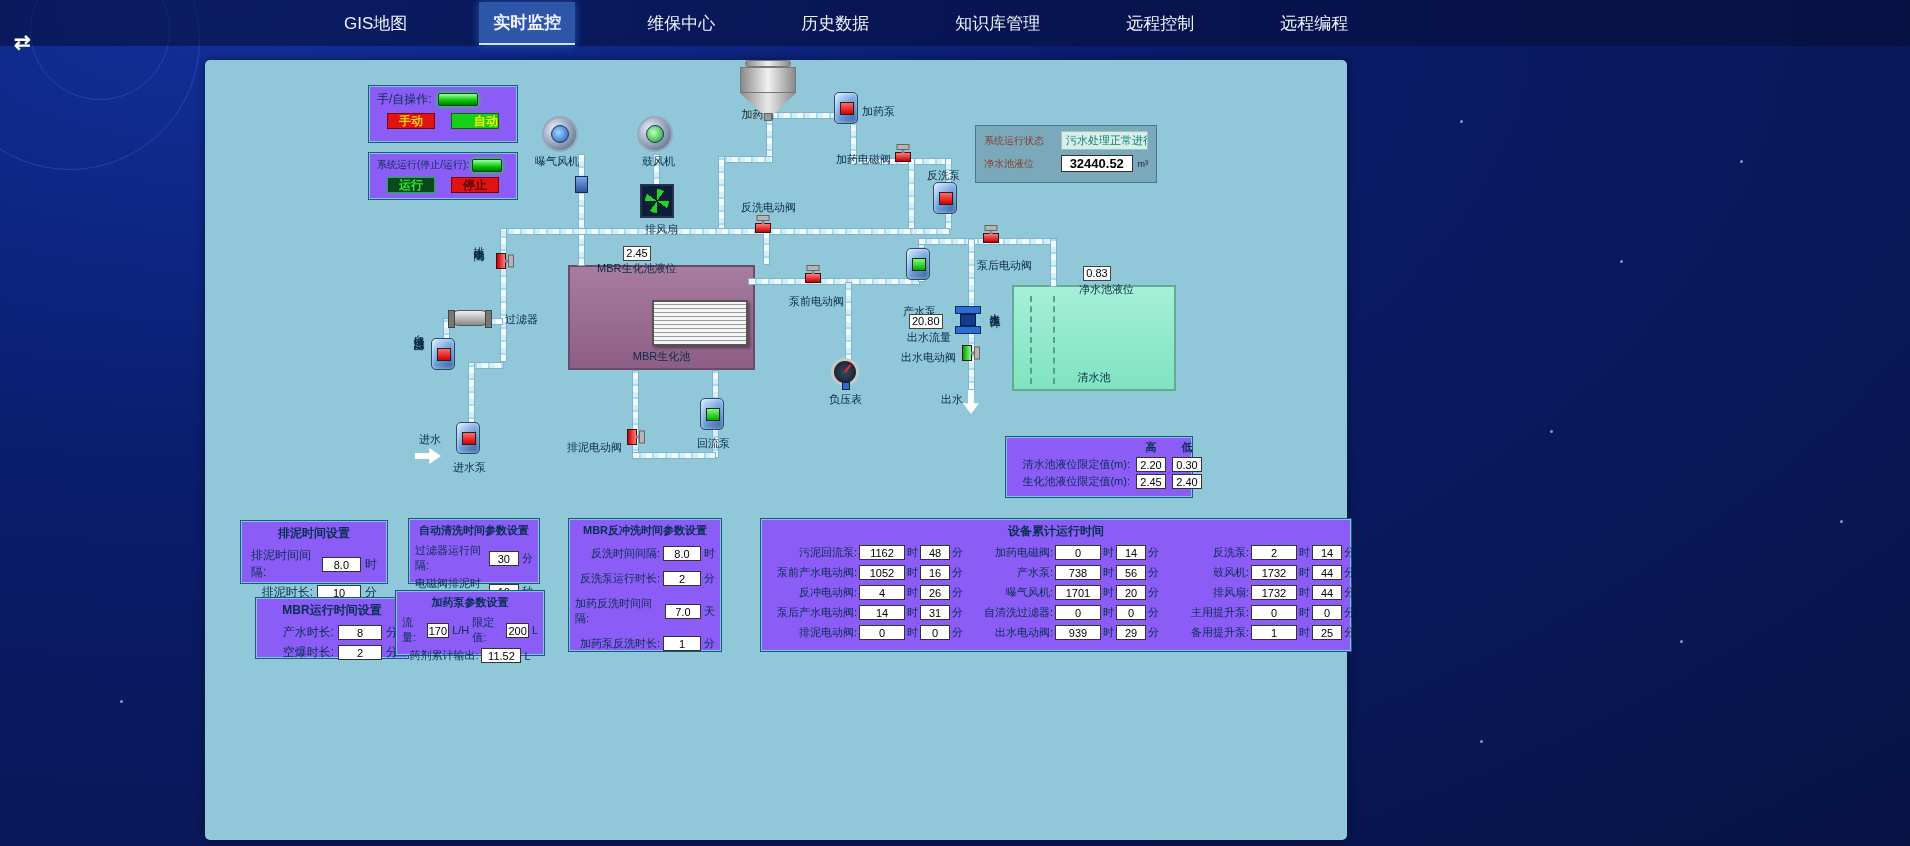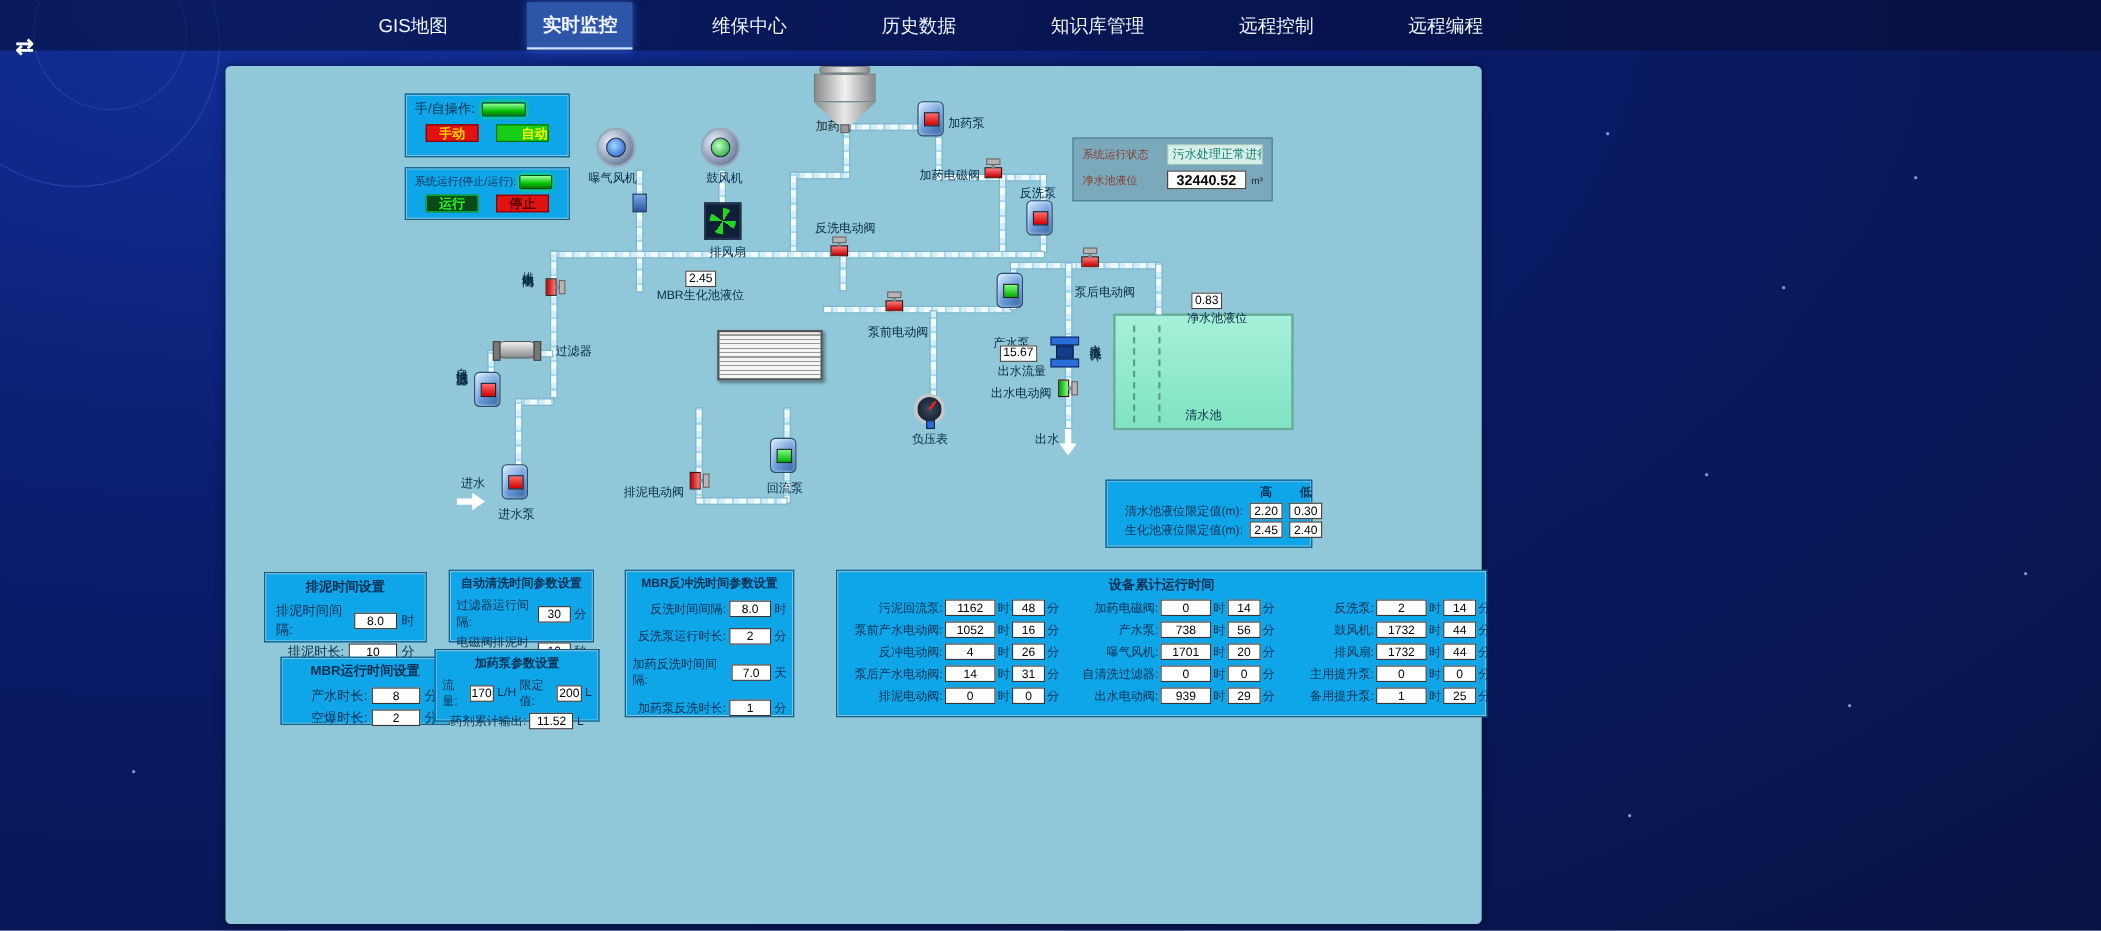--- a/index.html
+++ b/index.html
@@ -105,21 +105,21 @@
 
   
   .arrow-right { position:absolute; width:26px; height:16px; background:#fff;
     clip-path:polygon(0 32%,55% 32%,55% 0,100% 50%,55% 100%,55% 68%,0 68%);
     filter:drop-shadow(1px 1px 1px rgba(0,0,0,.35)); }
   .arrow-down { position:absolute; width:16px; height:24px; background:#fff;
     clip-path:polygon(32% 0,68% 0,68% 55%,100% 55%,50% 100%,0 55%,32% 55%);
     filter:drop-shadow(1px 1px 1px rgba(0,0,0,.35)); }
 
   
-  .cp, .panel { position:absolute; background:#0ea5e9; border:1px solid #18597f;
+  .cp, .panel { position:absolute; background:#8b5cf6; border:1px solid #18597f;
     box-shadow:inset 0 0 0 1px #82c3df; }
   .cprow { display:flex; align-items:center; gap:6px; padding:5px 8px 0; font-size:12px; color:#05304f; }
   .led { width:40px; height:13px; border-radius:2px; border:1px solid #044a10;
     background:linear-gradient(#9dff9d,#05c405 60%,#037a03); box-shadow:0 0 5px #1f1; }
   .cbtn { width:48px; height:16px; font-size:12px; font-weight:700; text-align:center; line-height:15px; cursor:pointer; }
   .btn-manual { background:#e01212; color:#ffd400; border:1px solid #7a0000; }
   .btn-auto   { background:#17cf17; color:#fff200; border:1px solid #056605;text-align:right; }
   .btn-run    { background:#0a4a1a; color:#2bee2b; border:1px solid #0bbf2b; }
   .btn-stop   { background:#e01212; color:#5c0000; border:1px solid #7a0000; }
 
@@ -170,20 +170,23 @@
     <a class="nav-item">维保中心</a>
     <a class="nav-item">历史数据</a>
     <a class="nav-item">知识库管理</a>
     <a class="nav-item">远程控制</a>
     <a class="nav-item">远程编程</a>
   </nav>
 </div>
 
 <div class="canvas">
 
+  <div class="tank-mbr">
+    <span class="tank-label">MBR生化池</span>
+  </div>
   <div class="tank-clean">
     <span class="tank-label">清水池</span>
   </div>
   <i class="dash" style="left:825px;top:236px;height:88px;"></i>
   <i class="dash" style="left:848px;top:236px;height:88px;"></i>
 
   <i class="pipe pv" style="left:373px;top:94px;height:112px;"></i>
   <i class="pipe pv" style="left:448px;top:94px;height:32px;"></i>
   <i class="pipe pv" style="left:561px;top:58px;height:40px;"></i>
   <i class="pipe ph" style="left:513px;top:96px;width:55px;"></i>
@@ -308,21 +311,21 @@
 
   <span class="dev-label" style="left:736px;top:332px;">出水</span>
   <span class="arrow-down" style="left:758px;top:330px;"></span>
 
   <span class="rbox" style="left:418px;top:186px;">2.45</span>
   <span class="dev-label" style="left:392px;top:201px;">MBR生化池液位</span>
 
   <span class="rbox" style="left:878px;top:206px;">0.83</span>
   <span class="dev-label" style="left:874px;top:222px;">净水池液位</span>
 
-  <span class="rbox" style="left:704px;top:254px;">15.67</span>
+  <span class="rbox" style="left:704px;top:254px;">20.80</span>
   <span class="dev-label" style="left:702px;top:270px;">出水流量</span>
 
   <div class="cp" style="left:163px;top:25px;width:150px;height:58px;">
     <div class="cprow">
       <span>手/自操作:</span>
       <span class="led"></span>
     </div>
     <div class="cprow" style="justify-content:center;gap:16px;">
       <span class="cbtn btn-manual">手动</span>
       <span class="cbtn btn-auto">自动</span>

